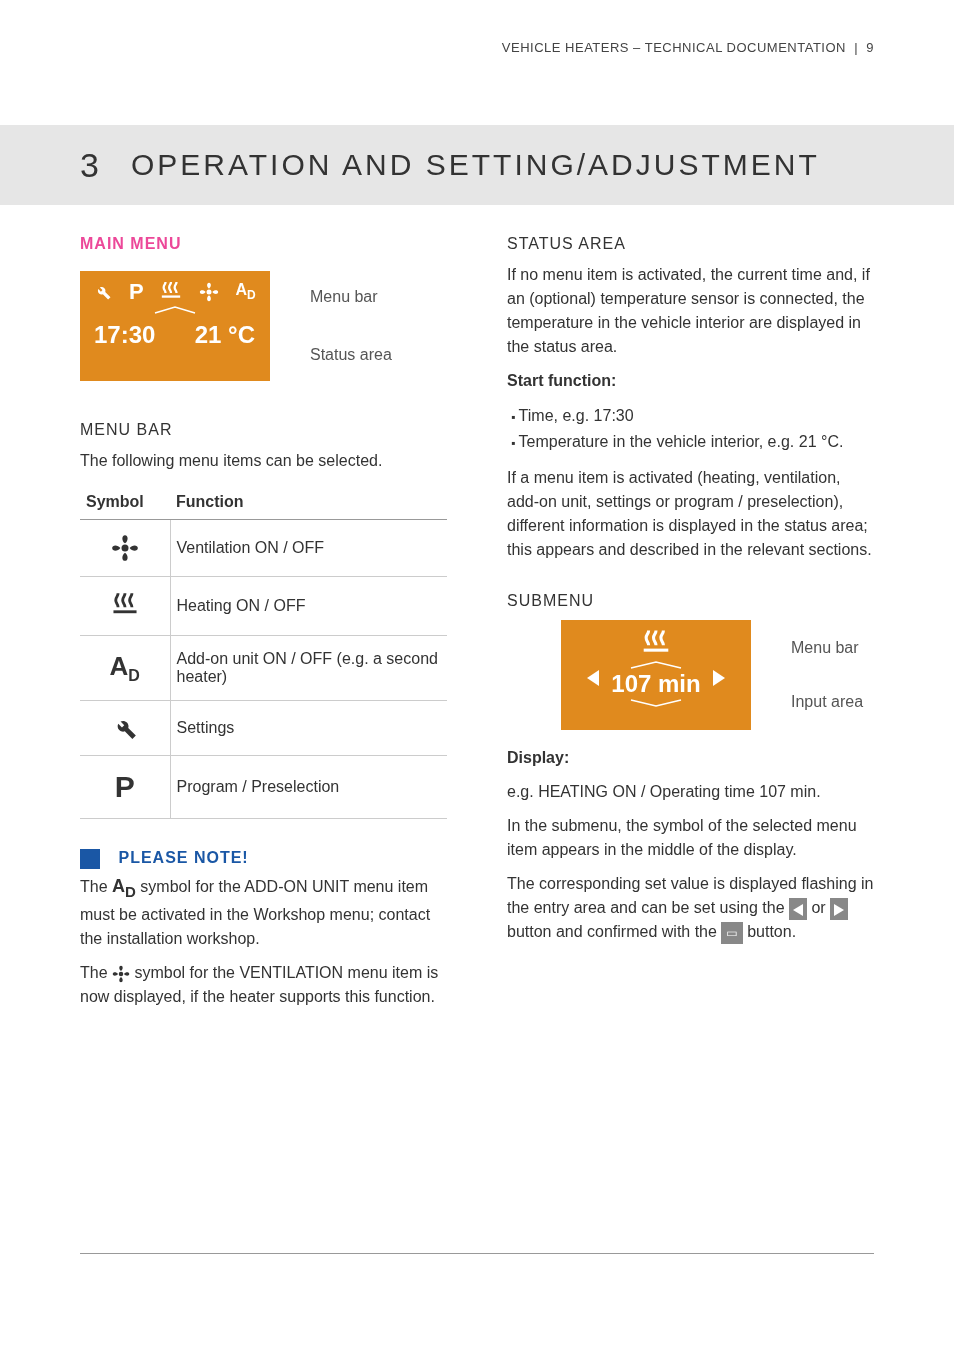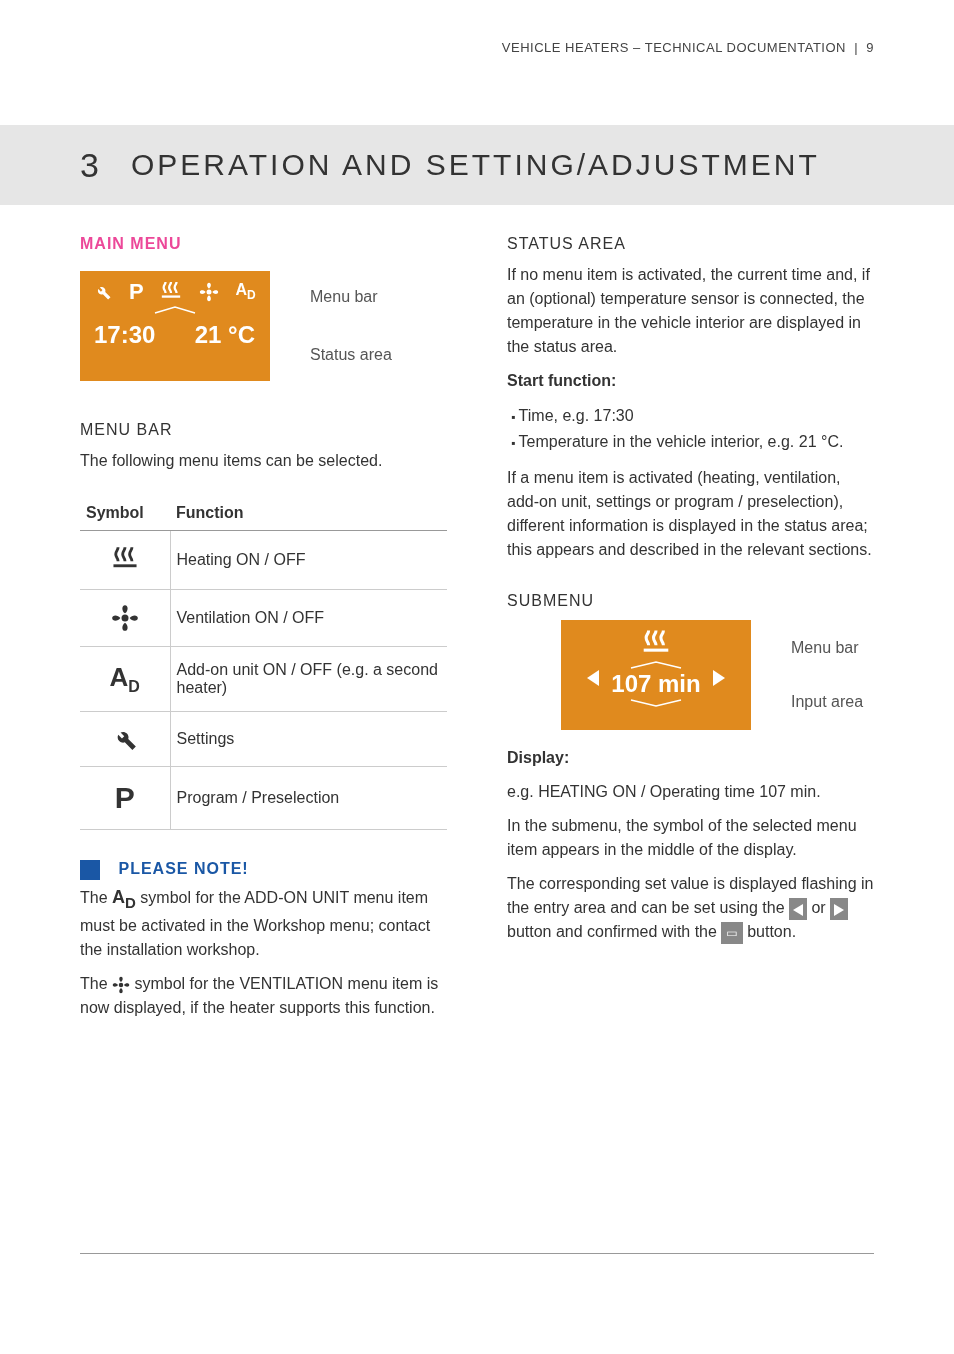--- a/index.html
+++ b/index.html
@@ -106,21 +106,21 @@
   p.body {
     font-size: 16px;
     line-height: 1.5;
     color: #333;
     margin-bottom: 10px;
   }
   .bold { font-weight: bold; }
   table.symtab {
     width: 100%;
     border-collapse: collapse;
-    margin-top: 23px;
+    margin-top: 12px;
     margin-bottom: 30px;
   }
   table.symtab th {
     text-align: left;
     font-size: 16px;
     padding: 8px 6px;
     border-bottom: 1px solid #999;
   }
   table.symtab td {
     padding: 14px 6px;
@@ -263,35 +263,35 @@
     <p class="body">The following menu items can be selected.</p>
 
     <table class="symtab">
       <tbody>
           <tr>
         <th>Symbol</th>
         <th>Function</th>
       </tr>
       <tr>
         <td class="sym">
+          <svg width="28" height="28" viewBox="0 0 24 24" style="margin:0 auto;">
+                <circle cx="12" cy="12" r="3" fill="#333"></circle>
+                <path fill="#333" d="M12 1c3 0 3 5 0 7-3-2-3-7 0-7zM23 12c0 3-5 3-7 0 2-3 7-3 7 0zM12 23c-3 0-3-5 0-7 3 2 3 7 0 7zM1 12c0-3 5-3 7 0-2 3-7 3-7 0z"></path>
+              </svg>
+        </td>
+        <td>Ventilation ON / OFF</td>
+      </tr>
+      <tr>
+        <td class="sym">
           <svg width="30" height="30" viewBox="0 0 24 26" style="margin:0 auto;">
                 <path stroke="#333" stroke-width="2.5" fill="none" d="M6 2c0 3-2 3-2 6s2 3 2 6M12 2c0 3-2 3-2 6s2 3 2 6M18 2c0 3-2 3-2 6s2 3 2 6"></path>
                 <line x1="2" y1="18" x2="22" y2="18" stroke="#333" stroke-width="2.5"></line>
               </svg>
         </td>
         <td>Heating ON / OFF</td>
-      </tr>
-      <tr>
-        <td class="sym">
-          <svg width="28" height="28" viewBox="0 0 24 24" style="margin:0 auto;">
-                <circle cx="12" cy="12" r="3" fill="#333"></circle>
-                <path fill="#333" d="M12 1c3 0 3 5 0 7-3-2-3-7 0-7zM23 12c0 3-5 3-7 0 2-3 7-3 7 0zM12 23c-3 0-3-5 0-7 3 2 3 7 0 7zM1 12c0-3 5-3 7 0-2 3-7 3-7 0z"></path>
-              </svg>
-        </td>
-        <td>Ventilation ON / OFF</td>
       </tr>
       <tr>
         <td class="sym" style="font-weight:bold;">A<sub style="font-size:16px;">D</sub></td>
         <td>Add-on unit ON / OFF (e.g. a second heater)</td>
       </tr>
       <tr>
         <td class="sym">
           <svg width="26" height="26" viewBox="0 0 24 24" style="margin:0 auto;">
                 <path fill="#333" d="M22 19l-7-7c.6-1.7.2-3.7-1.2-5.1-1.6-1.6-4-1.9-5.9-.9l3.4 3.4-2.1 2.1L5.8 8c-1 1.9-.7 4.3.9 5.9 1.4 1.4 3.4 1.8 5.1 1.2l7 7 3.2-3.1z"></path>
               </svg>

